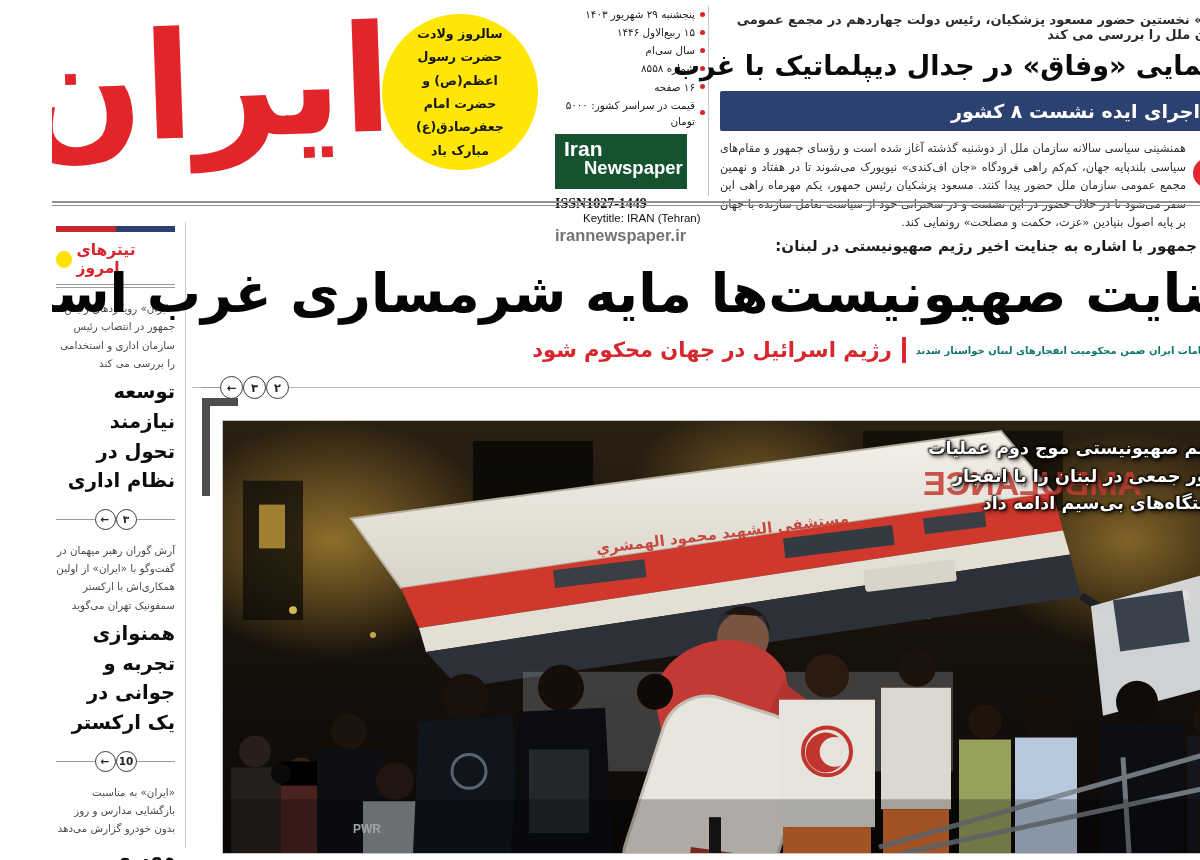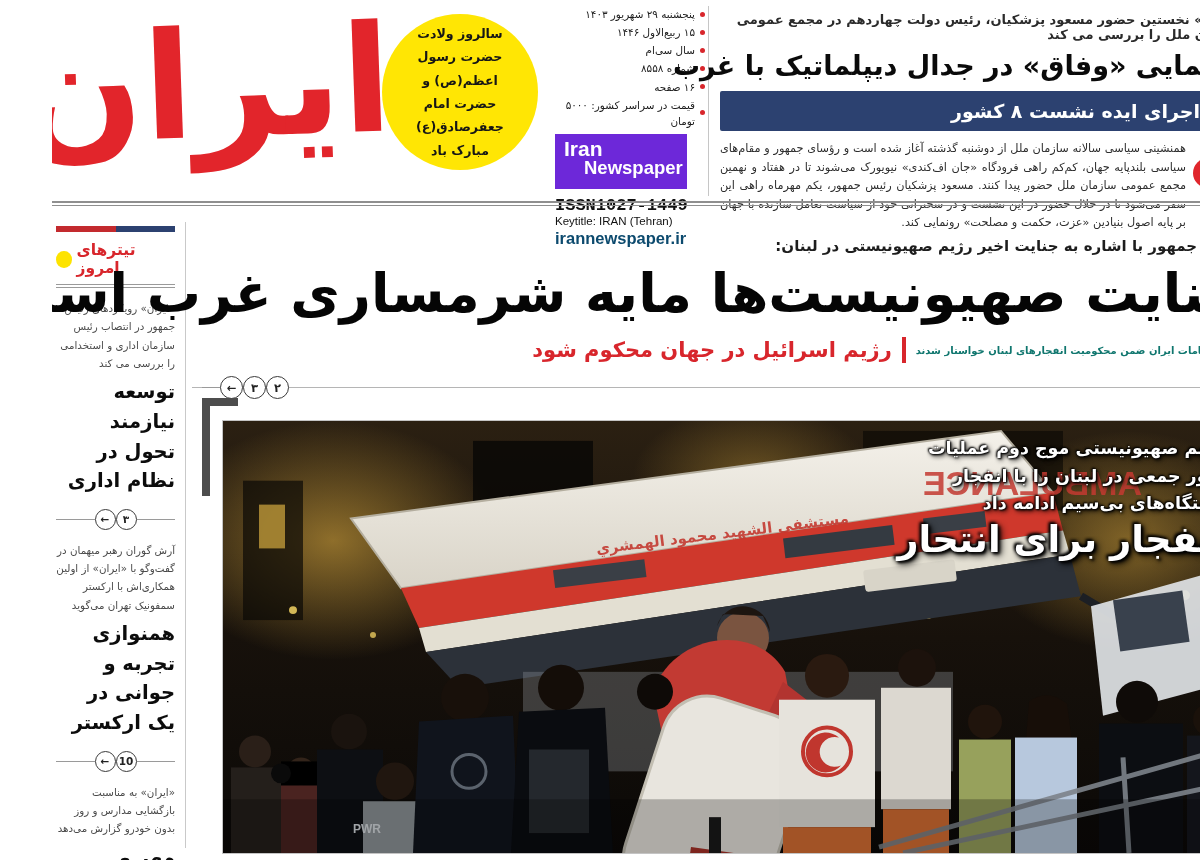--- a/index.html
+++ b/index.html
@@ -14,27 +14,27 @@
   .badge { position:absolute; left:330px; top:14px; width:156px; height:156px;
            border-radius:50%; background:#ffe604; display:flex; align-items:center;
            justify-content:center; text-align:center; }
   .badge span { width:122px; font-size:12.6px; font-weight:bold; color:#161616; line-height:1.85; }
 
   .midcol { position:absolute; left:503px; top:6px; width:150px; }
   .issue-row { display:flex; align-items:center; gap:5px; font-size:10.4px;
                color:#1c1c1c; line-height:1.55; margin-bottom:2px; font-weight:500; }
   .issue-row .dot { width:5px; height:5px; border-radius:50%; background:#d8262c; flex:0 0 auto; }
   .en-block { direction:ltr; text-align:left; margin-top:5px; }
-  .np-logo { width:132px; height:55px; background:#6d28d9; color:#fff; padding:5px 9px;
+  .np-logo { width:132px; height:55px; background:#14532d; color:#fff; padding:5px 9px;
              font-family:"Liberation Sans", sans-serif; line-height:0.98; margin-bottom:7px; }
   .np-logo .l1 { font-size:21px; font-weight:900; }
   .np-logo .l2 { font-size:18.5px; font-weight:700;margin-left:20px; }
-  .issn  { font-size:17px; font-weight:bold; color:#111; font-family:Liberation Mono, monospace; }
-  .keyt  { font-size:11.5px; color:#111; font-family:"Liberation Sans", sans-serif; }
-  .site  { font-size:16.5px; font-weight:900; color:#0c4a6e; font-family:"Liberation Sans", sans-serif; margin-top:2px; }
+  .issn  { font-size:14px; font-weight:bold; color:#111; font-family:Liberation Serif, serif; }
+  .keyt  { font-size:11.5px; color:#111; font-family:"Liberation Sans", sans-serif;margin-left:28px; }
+  .site  { font-size:16.5px; font-weight:900; color:#737373; font-family:"Liberation Sans", sans-serif; margin-top:2px; }
 
   .mast-vline { position:absolute; left:656px; top:6px; height:190px; width:1px; background:#c6c6c6; }
 
   .leadcol { position:absolute; left:668px; top:12px; width:524px; }
   .lead-kicker { font-size:13px; font-weight:600; color:#2b2b2b; text-align:right; }
   .lead-headline { font-size:27px; font-weight:900; color:#0a0a0a; text-align:right;
                    margin-top:8px; letter-spacing:-0.5px; white-space:nowrap; }
   .lead-banner { margin-top:10px; height:40px; background:#2c4170; border-radius:2px;
                  display:flex; align-items:center; padding-right:6px; gap:10px; }
   .yc-arrow { width:28px; height:28px; border-radius:50%; background:#fce300; color:#1c1c1c;
@@ -349,15 +349,14 @@
         <line x1="656" y1="428" x2="1014" y2="326"></line>
         <line x1="680" y1="434" x2="1014" y2="362"></line>
         <line x1="900" y1="338" x2="906" y2="434"></line>
         <line x1="988" y1="316" x2="994" y2="420"></line>
       </g>
 
       <rect x="0" y="380" width="1014" height="54" fill="#000" opacity="0.25"></rect>
     </svg>
 
     <div class="ph-caption">رژیم صهیونیستی موج دوم عملیات ترور جمعی در لبنان را با انفجار دستگاه‌های بی‌سیم ادامه داد</div>
-    <div class="ph-title">انفجار برای انتحار</div>
   </div>
 </div>
 
 </body></html>

